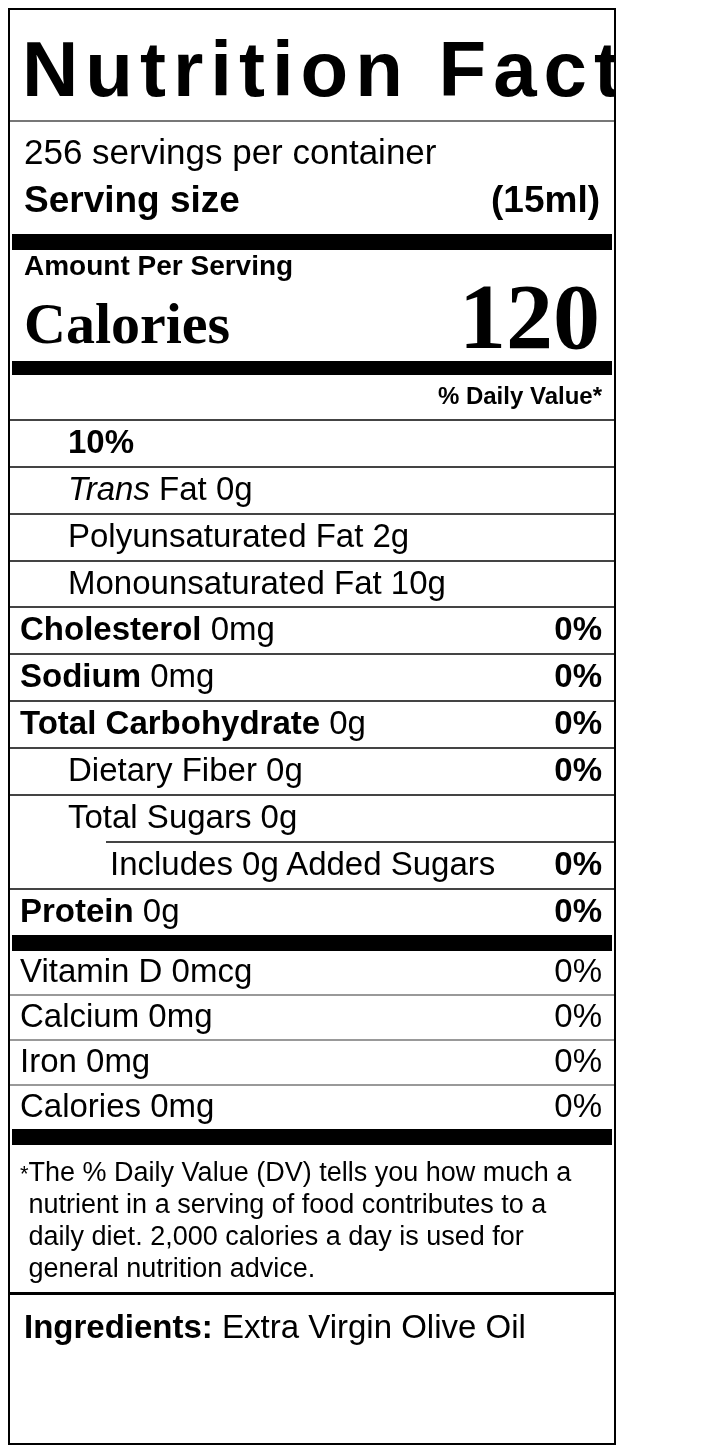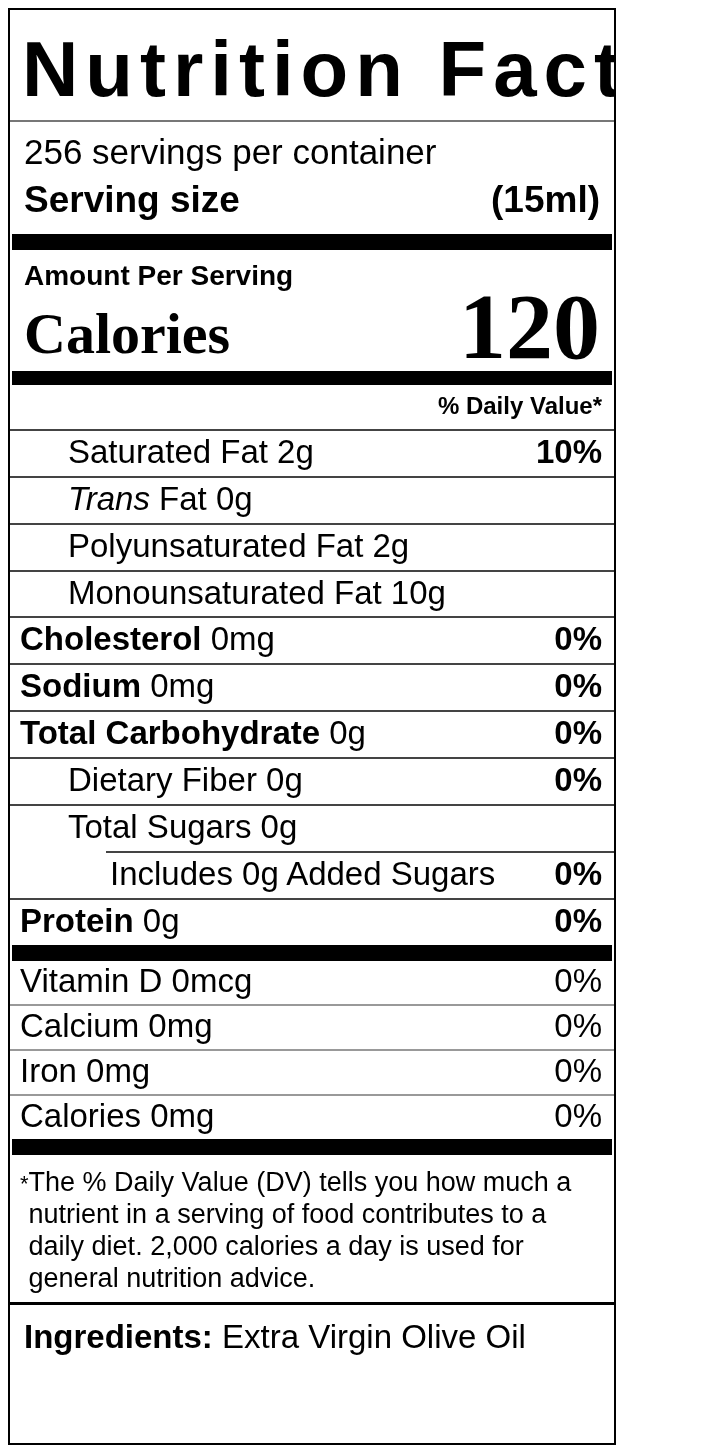--- a/index.html
+++ b/index.html
@@ -46,21 +46,21 @@
   }
   .thick-bar {
     height: 16px;
     background: #000;
     margin: 0 2px;
     flex: none;
   }
   .aps-line {
     font-size: 28px;
     font-weight: bold;
-    padding: 11px 14px 0 14px;
+    padding: 1px 14px 0 14px;
     line-height: 1.1;
   }
   .calories-row {
     display: flex;
     justify-content: space-between;
     align-items: flex-end;
     padding: 0 14px 6px 14px;
     margin-top: -4px;
     font-family: Liberation Serif, serif;
   }
@@ -142,21 +142,20 @@
     <span class="calories-label">Calories</span>
     <span class="calories-value">120</span>
   </div>
 
   <div class="thick-bar bar-thin"></div>
 
   <div class="dv-header">% Daily Value*</div>
 
   <div id="nutrient-rows">
       <div class="row ind1">
-        <span class="row-name"><span>Saturated Fat 2g</span></span>
         <span class="row-dv b">10%</span>
       </div>
       <div class="row ind1">
         <span class="row-name"><span class="i">Trans</span><span> Fat 0g</span></span>
       </div>
       <div class="row ind1">
         <span class="row-name"><span>Polyunsaturated Fat 2g</span></span>
       </div>
       <div class="row ind1">
         <span class="row-name"><span>Monounsaturated Fat 10g</span></span>

